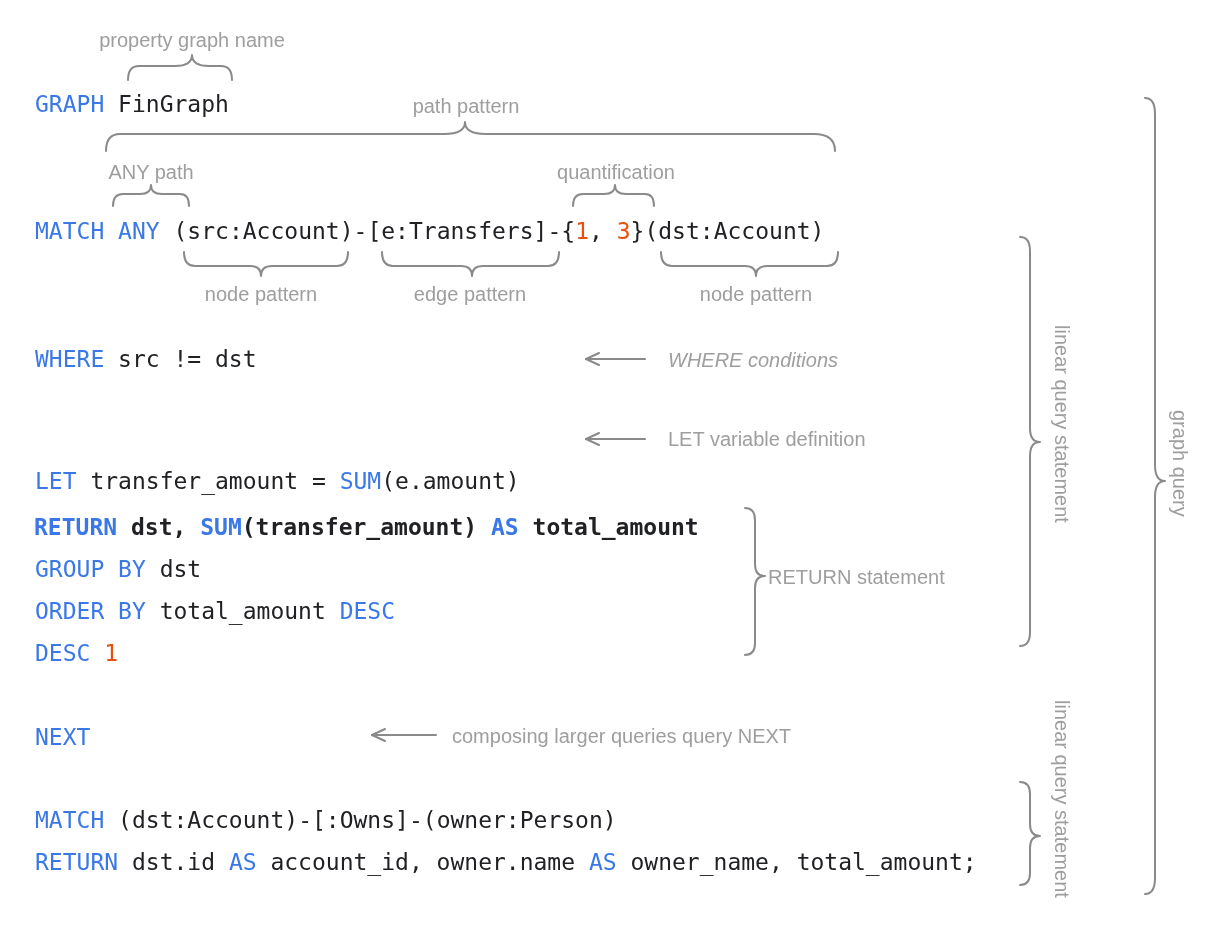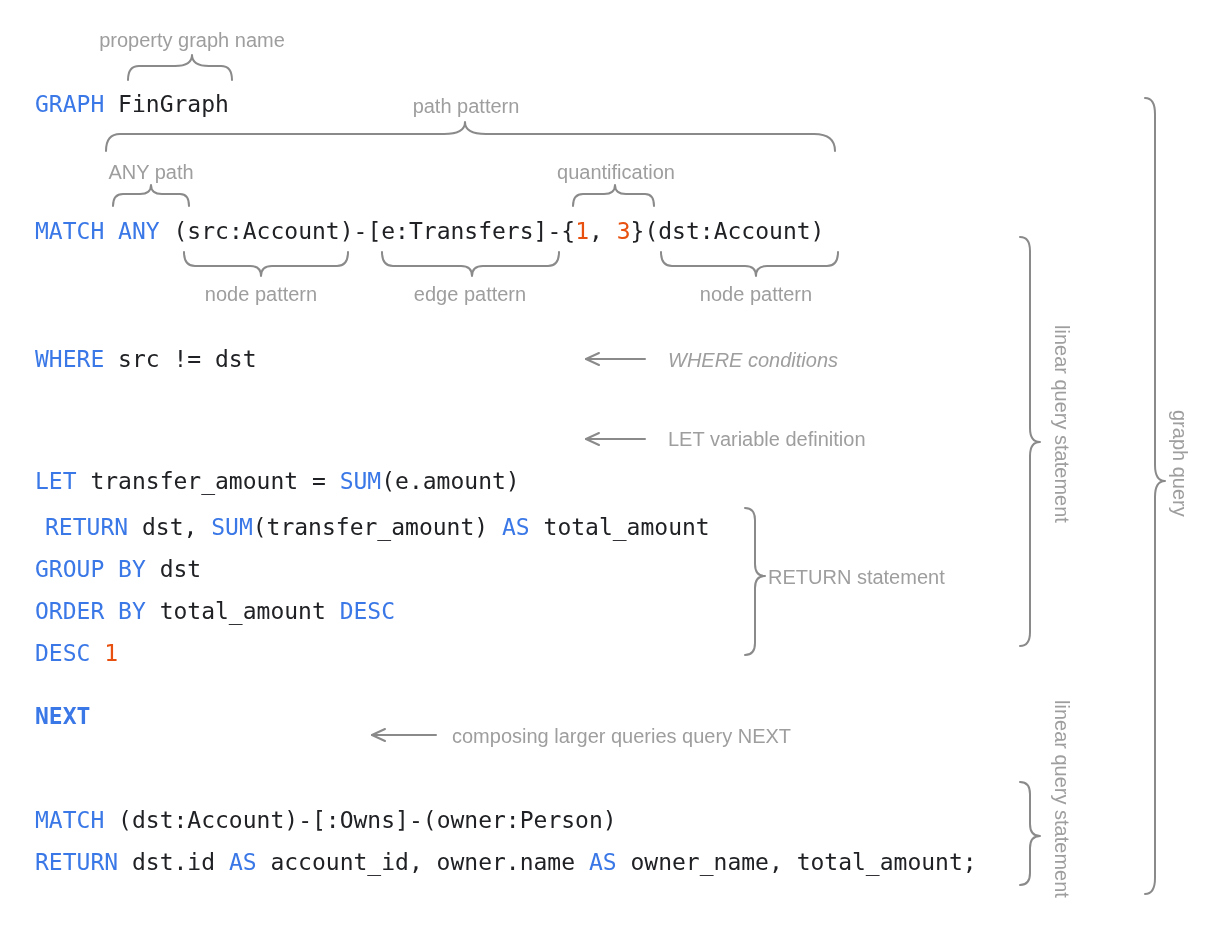--- a/index.html
+++ b/index.html
@@ -75,29 +75,29 @@
 <div id="stage">
 
   <div class="code-line" style="left:35px; top:90px;"><span class="kw">GRAPH</span><span class="plain"> </span><span class="plain">FinGraph</span></div>
 
   <div class="code-line" style="left:35px; top:217px;"><span class="kw">MATCH</span><span> </span><span class="kw">ANY</span><span> </span><span class="plain">(src:Account)</span><span class="plain">-</span><span class="plain">[e:Transfers]</span><span class="plain">-</span><span class="plain">{</span><span class="num">1</span><span class="plain">, </span><span class="num">3</span><span class="plain">}</span><span class="plain">(dst:Account)</span></div>
 
   <div class="code-line" style="left:35px; top:345px;"><span class="kw">WHERE</span><span class="plain"> src != dst</span></div>
 
   <div class="code-line" style="left:35px; top:427px;margin-top:40px;"><span class="kw">LET</span><span class="plain"> transfer_amount = </span><span class="kw">SUM</span><span class="plain">(e.amount)</span></div>
 
-  <div class="code-line" style="left:45px; top:513px;"><span class="kw">RETURN</span><span class="plain"> dst, </span><span class="kw">SUM</span><span class="plain">(transfer_amount) </span><span class="kw">AS</span><span class="plain"> total_amount</span></div>
+  <div class="code-line" style="left:34px; top:513px;font-weight:bold;"><span class="kw">RETURN</span><span class="plain"> dst, </span><span class="kw">SUM</span><span class="plain">(transfer_amount) </span><span class="kw">AS</span><span class="plain"> total_amount</span></div>
 
   <div class="code-line" style="left:35px; top:555px;"><span class="kw">GROUP BY</span><span class="plain"> dst</span></div>
 
   <div class="code-line" style="left:35px; top:597px;"><span class="kw">ORDER BY</span><span class="plain"> total_amount </span><span class="kw">DESC</span></div>
 
   <div class="code-line" style="left:35px; top:639px;"><span class="kw">DESC</span><span> </span><span class="num">1</span></div>
 
-  <div class="code-line" style="left:35px; top:702px;font-weight:bold;"><span class="kw">NEXT</span></div>
+  <div class="code-line" style="left:35px; top:723px;"><span class="kw">NEXT</span></div>
 
   <div class="code-line" style="left:35px; top:848px;"><span class="kw">RETURN</span><span class="plain"> dst.id </span><span class="kw">AS</span><span class="plain"> account_id, owner.name </span><span class="kw">AS</span><span class="plain"> owner_name, total_amount;</span></div>
 
   <div class="code-line" style="left:35px; top:806px;"><span class="kw">MATCH</span><span class="plain"> (dst:Account)</span><span class="plain">-</span><span class="plain">[:Owns]</span><span class="plain">-</span><span class="plain">(owner:Person)</span></div>
 
   <div class="anno center" style="left:192px; top:28px;">property graph name</div>
   <div class="anno center" style="left:466px; top:94px;">path pattern</div>
   <div class="anno center" style="left:151px; top:160px;">ANY path</div>
   <div class="anno center" style="left:616px; top:160px;">quantification</div>
 

